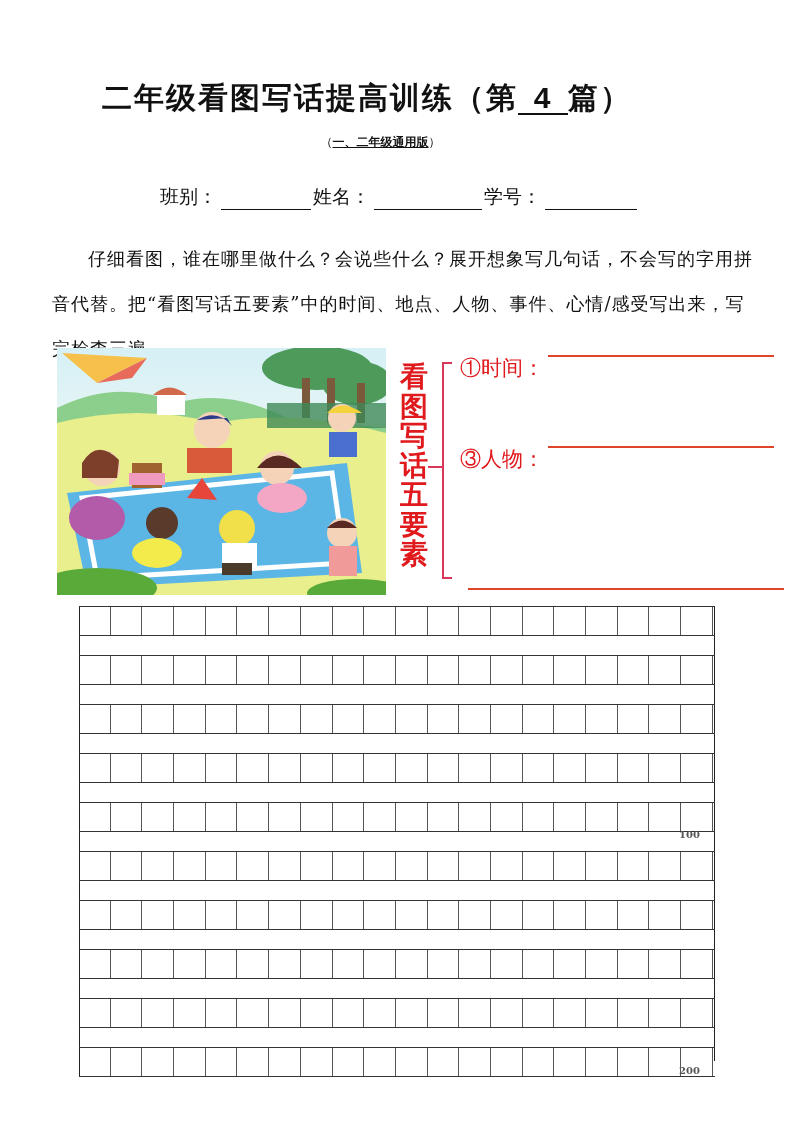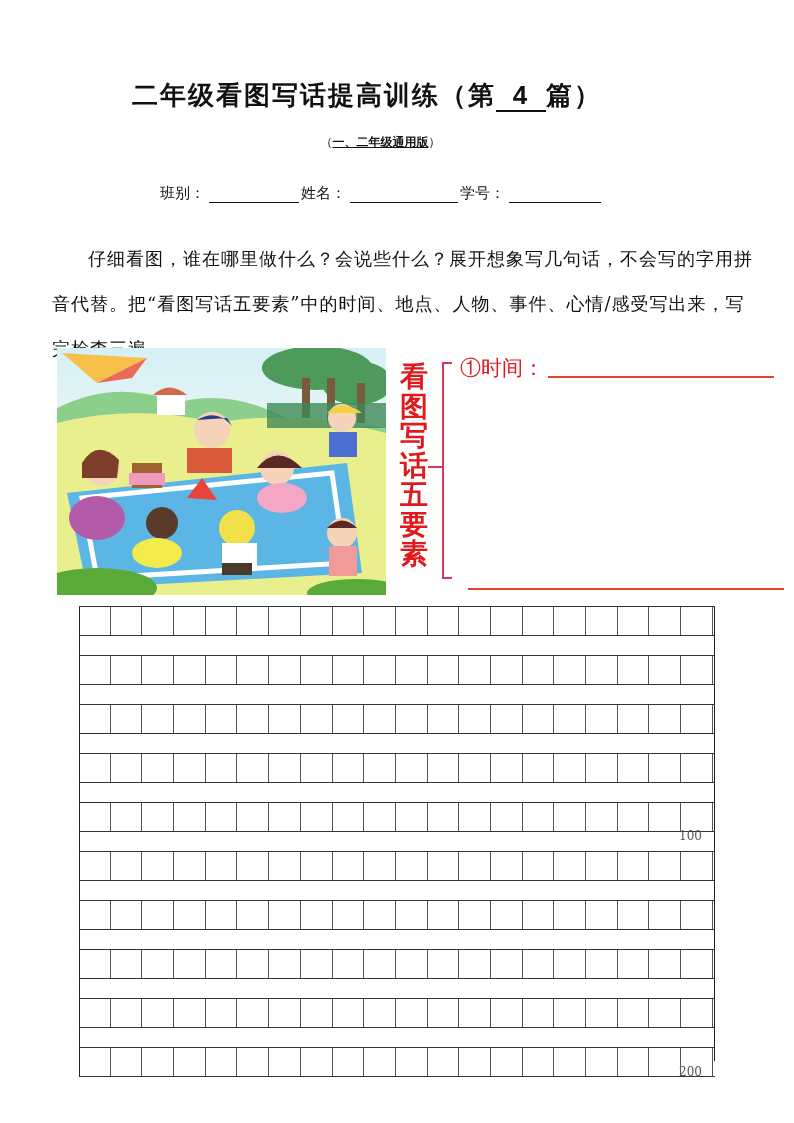--- a/index.html
+++ b/index.html
@@ -1,50 +1,50 @@
 <!DOCTYPE html>
 <html><head>
 <meta charset="utf-8">
 <style>
   html, body { margin:0; padding:0; background:#ffffff; }
   body { width:794px; height:1123px; position:relative; overflow:hidden;
          font-family: "DejaVu Serif", "Liberation Serif", serif; color:#111; }
   .title { position:absolute; left:0; width:734px; top:78px; text-align:center;
-           font-size:26px; font-weight:bold; letter-spacing:2px; font-family:"DejaVu Sans","Liberation Sans",sans-serif; }
+           font-size:30px; font-weight:bold; letter-spacing:2px; font-family:"DejaVu Sans","Liberation Sans",sans-serif; }
   .title .num { display:inline-block; width:50px; border-bottom:2px solid #111; text-align:center;
                 font-family:"Liberation Sans", sans-serif; line-height:30px; }
   .subtitle { position:absolute; left:0; width:761px; top:134px; text-align:center; font-size:12px;
               font-family:"DejaVu Sans","Liberation Sans",sans-serif; }
   .subtitle u { font-weight:bold; text-decoration:underline; }
-  .info { position:absolute; left:160px; top:184px; font-size:15px; display:flex; align-items:flex-end;
+  .info { position:absolute; left:160px; top:184px; font-size:19px; display:flex; align-items:flex-end;
           font-family:"DejaVu Sans","Liberation Sans",sans-serif; }
   .info .blank { display:inline-block; border-bottom:1px solid #111; height:16px; margin:0 2px 0 4px; }
   .para { position:absolute; left:52px; width:702px; top:236px; font-size:18px; line-height:45px;
           font-family:"DejaVu Serif","Liberation Serif",serif; letter-spacing:1px; }
   .para p { margin:0; text-indent:36px; }
   .picture { position:absolute; left:57px; top:348px; width:329px; height:247px; overflow:hidden;
              background:linear-gradient(#d5f0f6 0%, #e6f5f4 30%, #e3ee88 40%, #eef2a0 55%, #cde9a4 80%, #7fc25c 100%); }
   .five { position:absolute; left:390px; top:348px; width:404px; height:250px; color:#e0191d; }
   .five .vlabel { position:absolute; left:6px; top:14px; width:36px; font-size:28px; font-weight:bold; line-height:29.5px;
                   text-align:center; font-family:"DejaVu Serif","Liberation Serif",serif; }
   .five .brace { position:absolute; left:52px; top:14px; width:8px; height:213px; border-left:2px solid #d9365a;
                  border-top:2px solid #d9365a; border-bottom:2px solid #d9365a; }
   .five .brace-tick { position:absolute; left:38px; top:118px; width:14px; border-top:2px solid #d9365a; }
-  .five .row { position:absolute; left:70px; display:flex; align-items:flex-end; font-size:21px;
+  .five .row { position:absolute; left:70px; display:flex; align-items:flex-start; font-size:21px;
                font-family:Liberation Mono, monospace; }
   .five .row .line { border-bottom:2px solid #e0452b; height:1px; margin-left:4px; margin-bottom:4px; }
   .five .extra-line { position:absolute; left:78px; top:240px; width:316px; border-bottom:2px solid #e0452b; }
   .grid { position:absolute; left:79px; top:606px; width:636px; }
   .grid-row { position:relative; height:28px; display:flex; border:1.5px solid #333; border-right:none; border-left:none; }
   .grid-cell { width:31.7px; height:28px; box-sizing:border-box; border-right:1.5px solid #555; }
   .grid-cell:first-child { border-left:1.5px solid #222; }
   .grid-gap { height:19px; }
   .grid-leftline { position:absolute; left:79px; top:606px; height:467px; border-left:1.5px solid #222; }
   .grid-rightline { position:absolute; left:714px; top:606px; height:455px; border-left:1.5px solid #222; }
-  .count { position:absolute; font-size:12px; color:#555; font-family:"DejaVu Serif","Liberation Serif",serif; }
+  .count { position:absolute; font-size:10px; color:#555; font-family:"DejaVu Serif","Liberation Serif",serif;font-weight:bold; }
 </style>
 </head>
 <body>
 
 <div class="title">
   <span>二年级看图写话提高训练（第</span><span class="num">4</span><span>篇）</span>
 </div>
 
 <div class="subtitle">
   <span>（</span><u>一、二年级通用版</u><span>）</span>
@@ -121,20 +121,24 @@
 
 <div class="five">
   <div class="vlabel">看<br>图<br>写<br>话<br>五<br>要<br>素</div>
   <div class="brace-tick"></div>
   <div class="brace"></div>
 
   <div class="row" style="top:6px">
     <span>①时间：</span>
     <span class="line" style="width:226px"></span>
   </div>
+  <div class="row" style="top:97px">
+    <span>③人物：</span>
+    <span class="line" style="width:226px"></span>
+  </div>
   <div class="extra-line"></div>
 </div>
 
 <div class="grid-leftline"></div>
 <div class="grid-rightline"></div>
 <div class="grid" id="grid">
     <div class="grid-row">
       <div class="grid-cell"></div>
       <div class="grid-cell"></div>
       <div class="grid-cell"></div>

